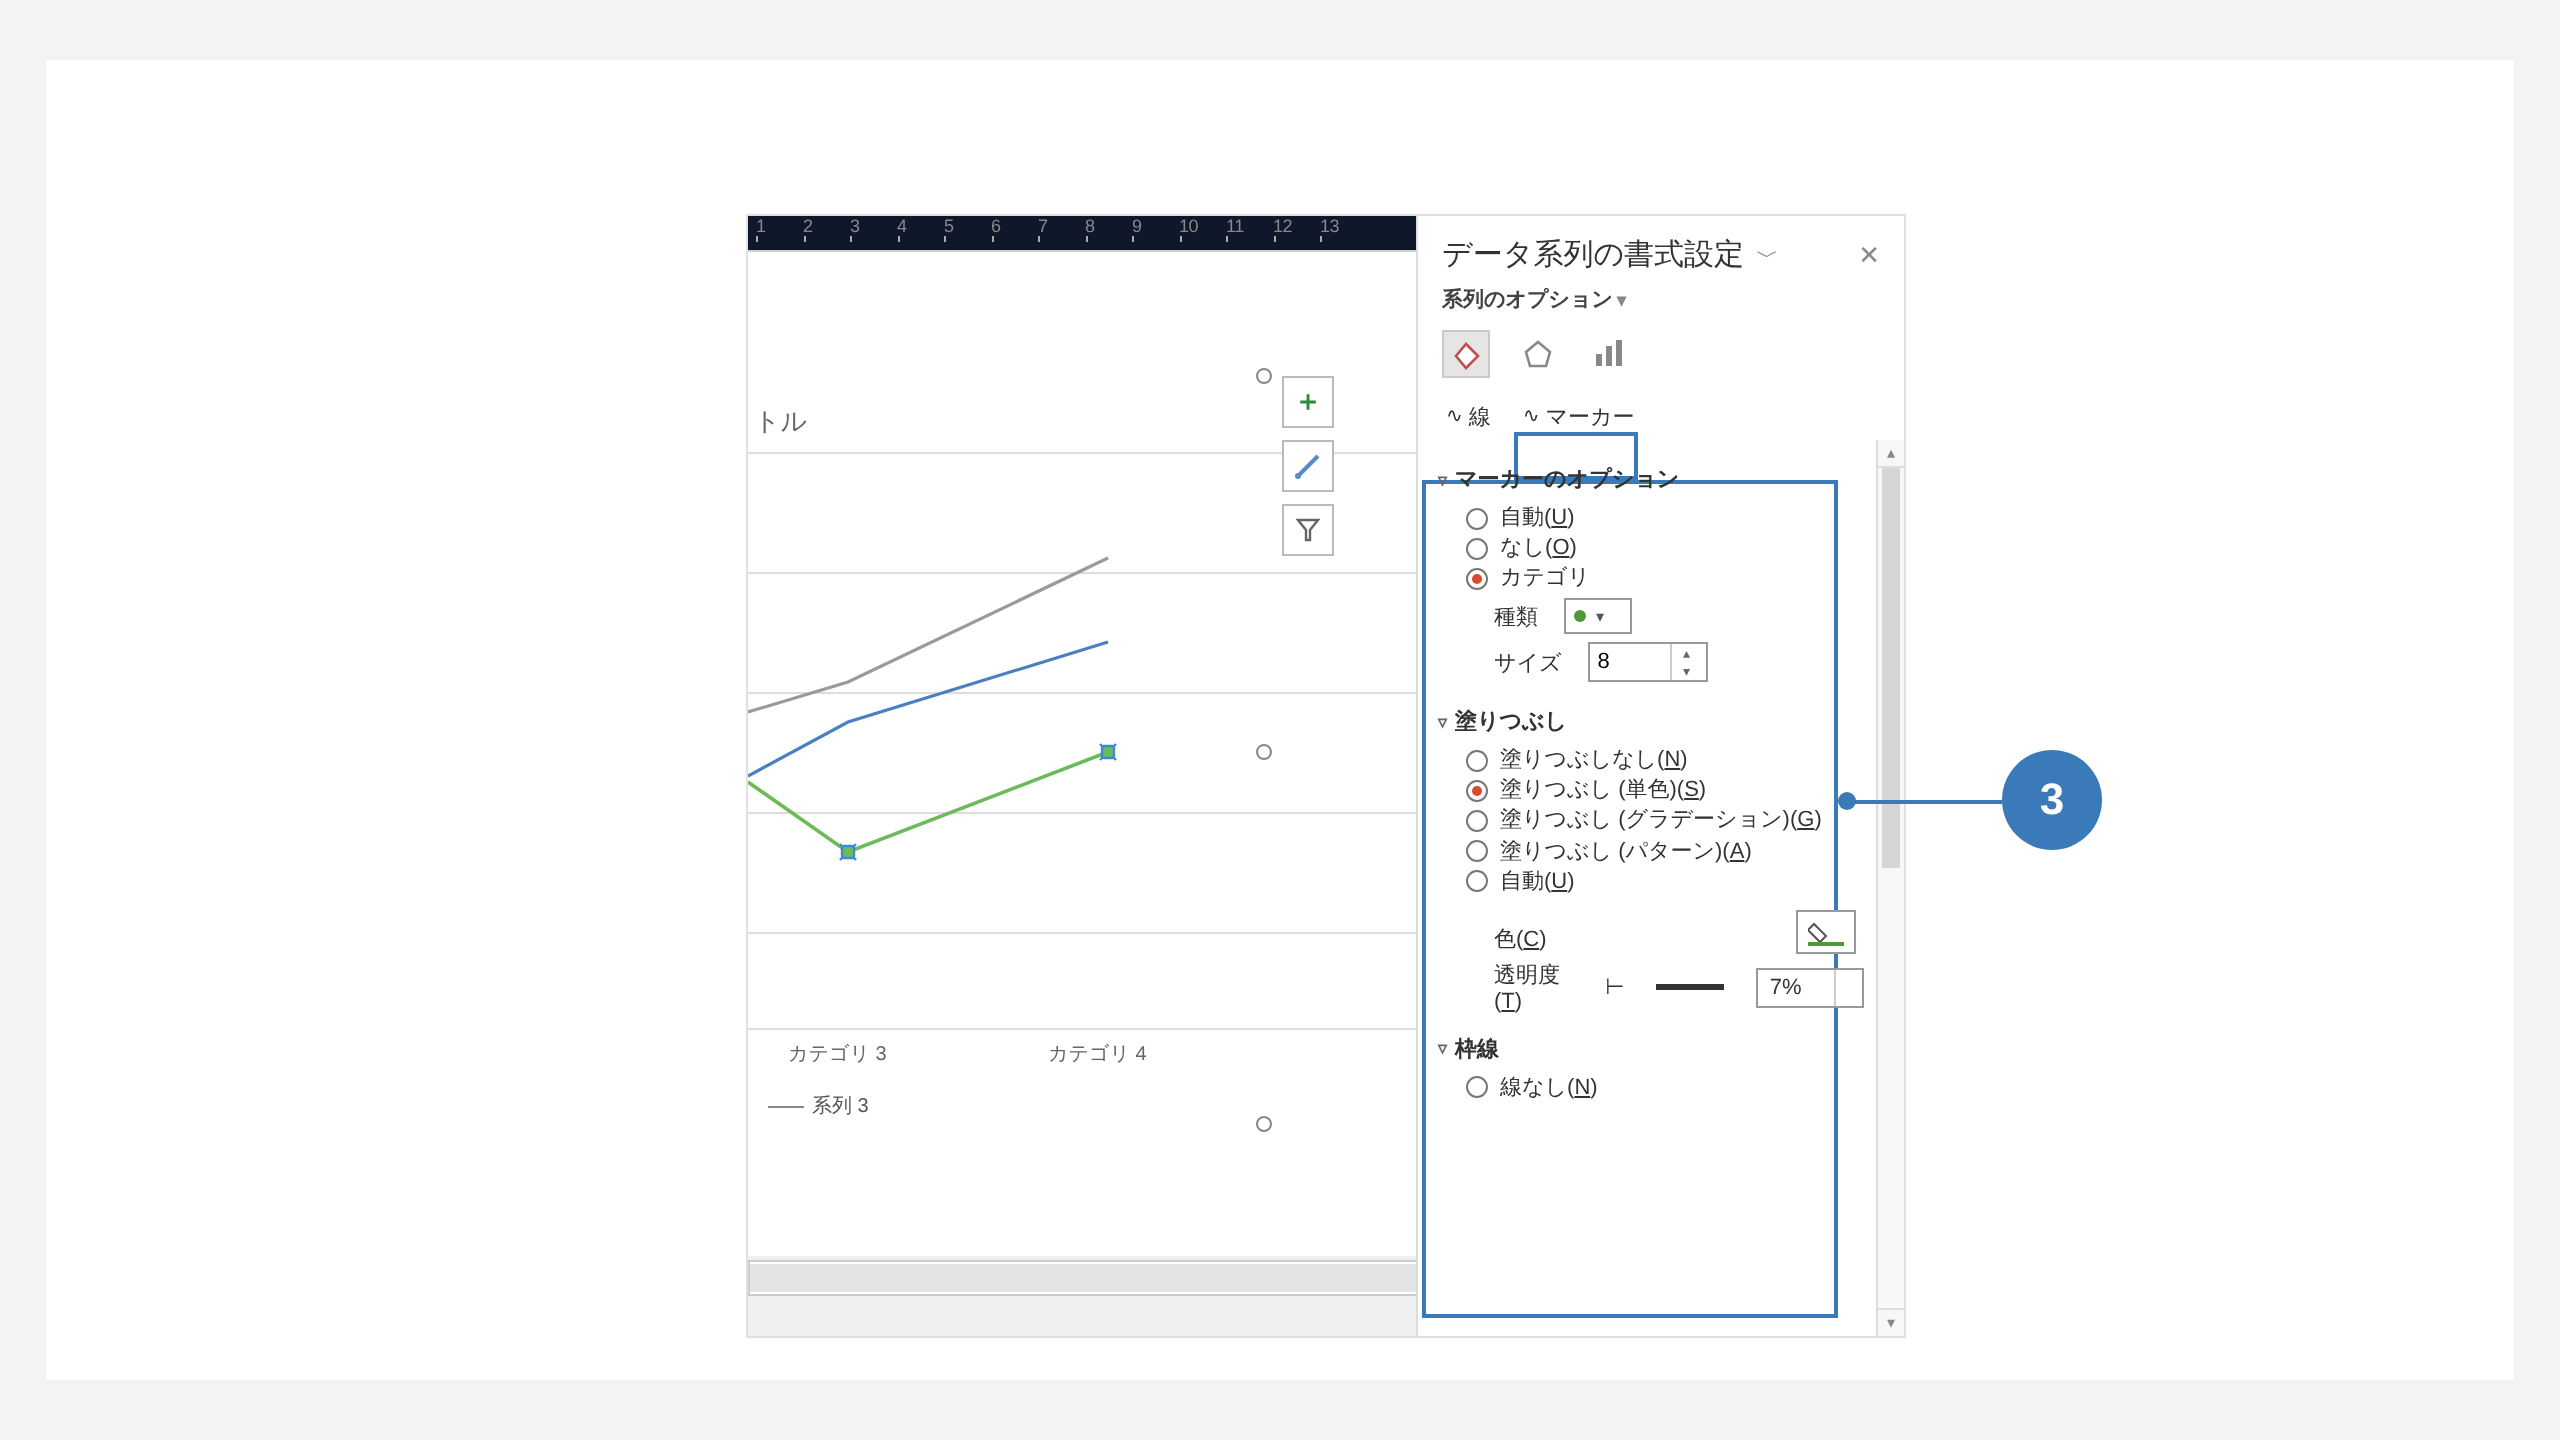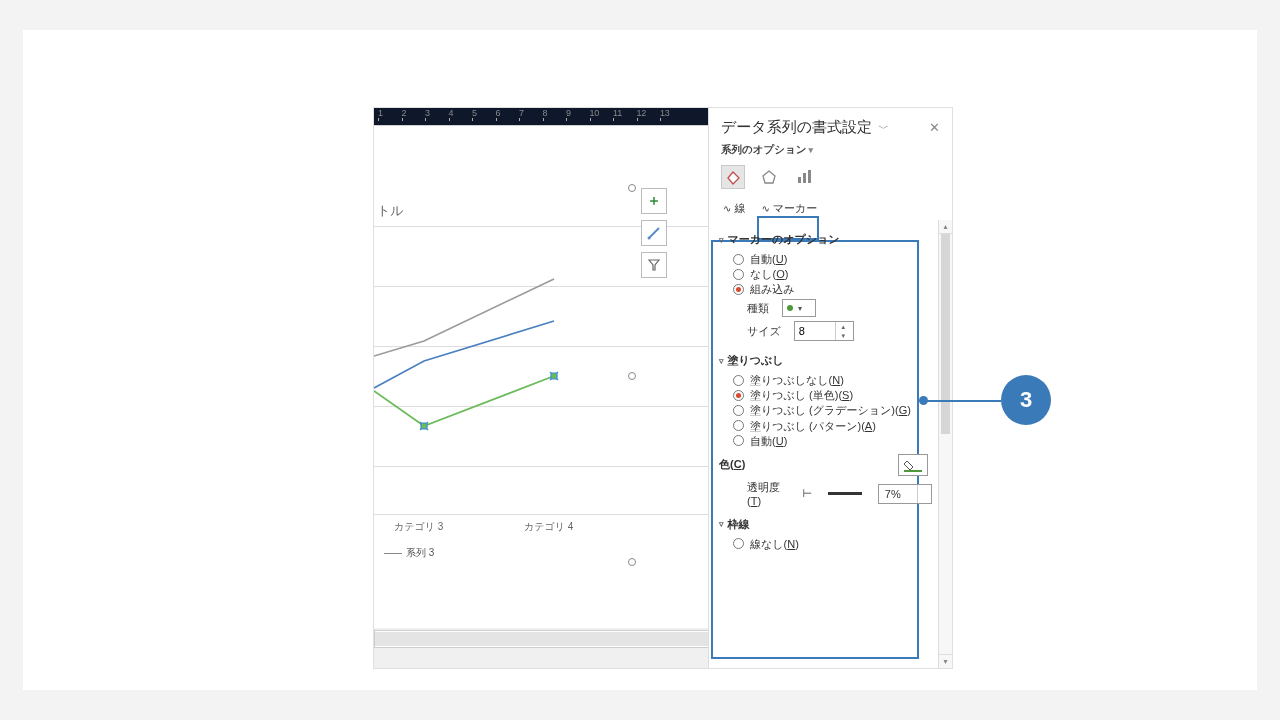--- a/index.html
+++ b/index.html
@@ -57,21 +57,21 @@
   .fld-row { display:flex; align-items:center; gap:13px; margin: 4px 0 4px 28px;}
   .fld-row label { font-size:11px; color:#333;}
   .combo { border:1px solid #999; height:18px; display:flex; align-items:center; padding: 0 2px 0 4px; background:#fff; gap:5px;}
   .combo .dot { width:6px; height:6px; border-radius:50%; background:#4e9a3b;}
   .combo .dd { font-size:8px; color:#555;}
   .spinner { border:1px solid #999; height:20px; width:60px; display:flex; align-items:center; background:#fff;}
   .spinner input { border:none; width:40px; font-size:11px; padding:0 4px; outline:none;}
   .spinner .btns { width:16px; display:flex; flex-direction:column; border-left:1px solid #ccc;}
   .spinner .btns div { height:9px; font-size:7px; display:flex; align-items:center; justify-content:center; color:#666;}
   .color-btn { position:absolute; right: 4px; width:30px; height:22px; border:1px solid #999; background:#fff; display:flex; align-items:center; justify-content:center;}
-  .row-rel { position:relative; height:24px; display:flex; align-items:center; margin-top:6px;font-weight:bold;}
+  .row-rel { position:relative; height:24px; display:flex; align-items:flex-end; margin-left:28px; margin-top:6px;}
   .trans-row { display:flex; align-items:center; gap:16px; margin: 6px 0 2px 28px; height:22px;}
   .trans-row .track { position:relative; width:40px; height:3px; background:#333;}
   .trans-row .plus { font-size:11px; color:#333;}
   .pctbox { border:1px solid #999; height:20px; width:64px; display:flex; align-items:center; background:#fff;}
   .pctbox span { flex:1; padding:0 6px; font-size:11px; }
   .pctbox .sbtns { width:14px; border-left:1px solid #ccc; display:flex; flex-direction:column;}
   .pctbox .sbtns div { height:9px; }
   
   .callout { position:absolute; top: 345px; left: 978px; width:50px; height:50px; border-radius:50%; background:#3b7ab8; color:#fff; display:flex; align-items:center; justify-content:center; font-size:22px; font-weight:600;}
   .co-line { position:absolute; top: 370px; left: 900px; width: 78px; height:2px; background:#3b7ab8;}
@@ -198,21 +198,21 @@
         <div class="radio-row">
             <span class="radio"></span>
             <span><span style="">自動(<span class="u">U</span>)</span></span>
           </div>
         <div class="radio-row">
             <span class="radio"></span>
             <span>なし(<span class="u">O</span>)</span>
           </div>
         <div class="radio-row">
             <span class="radio sel"></span>
-            <span>組み込み</span>
+            <span>カテゴリ</span>
           </div>
         <div class="fld-row">
           <label>種類</label>
           <div class="combo" style="width:34px;">
               <span class="dot"></span>
               <span class="dd">▾</span>
             </div>
         </div>
         <div class="fld-row">
           <label>サイズ</label>

